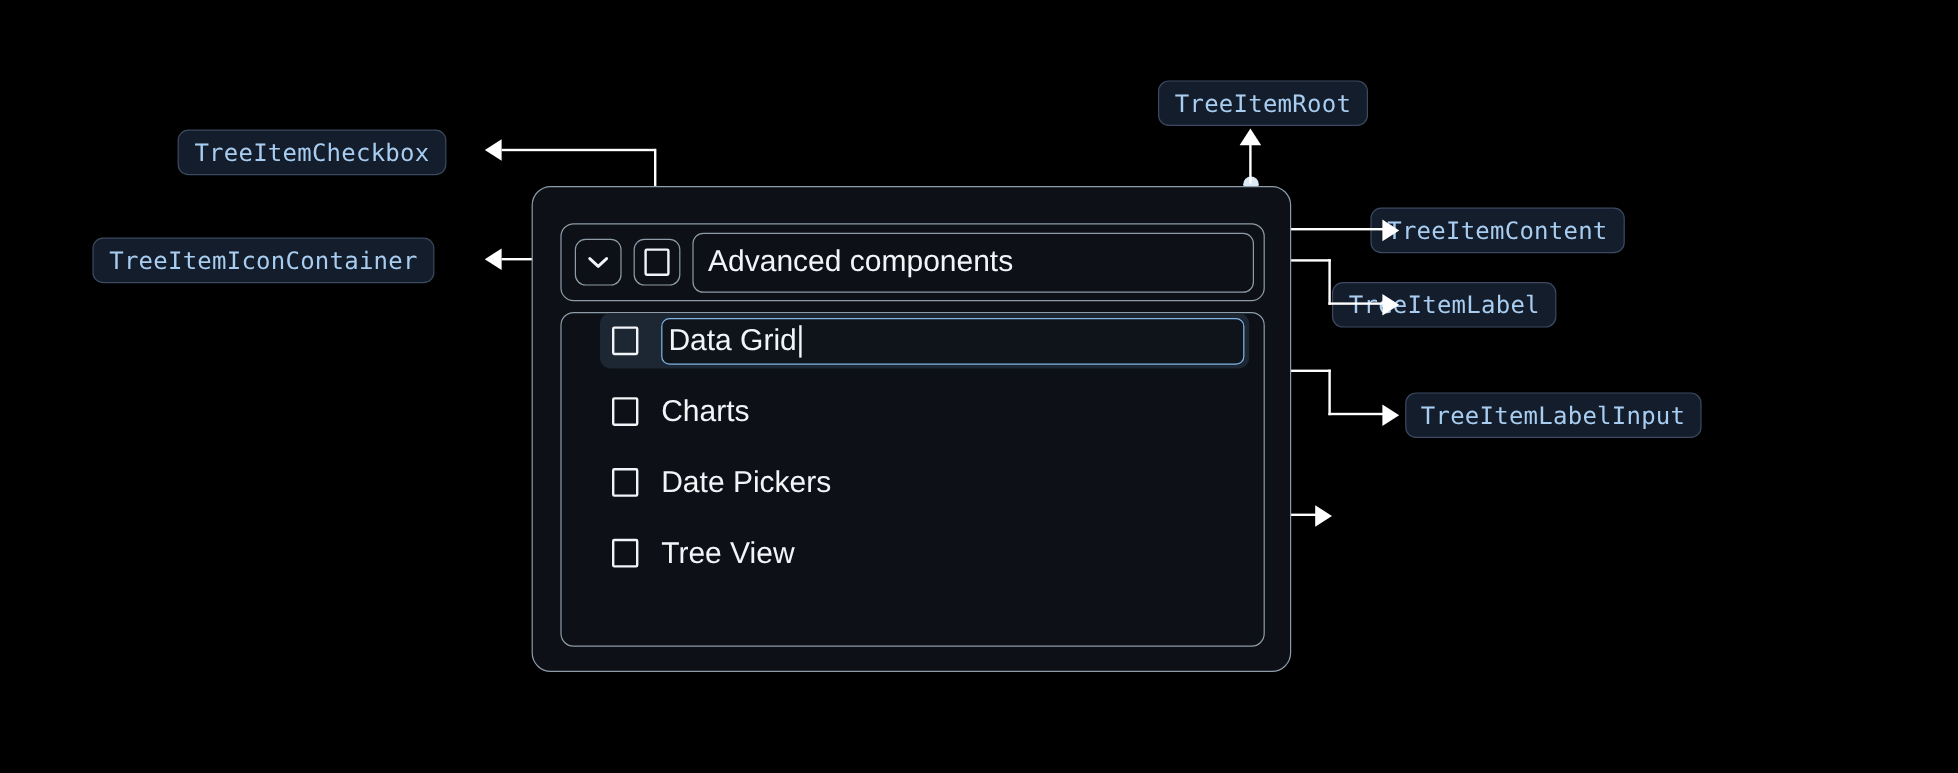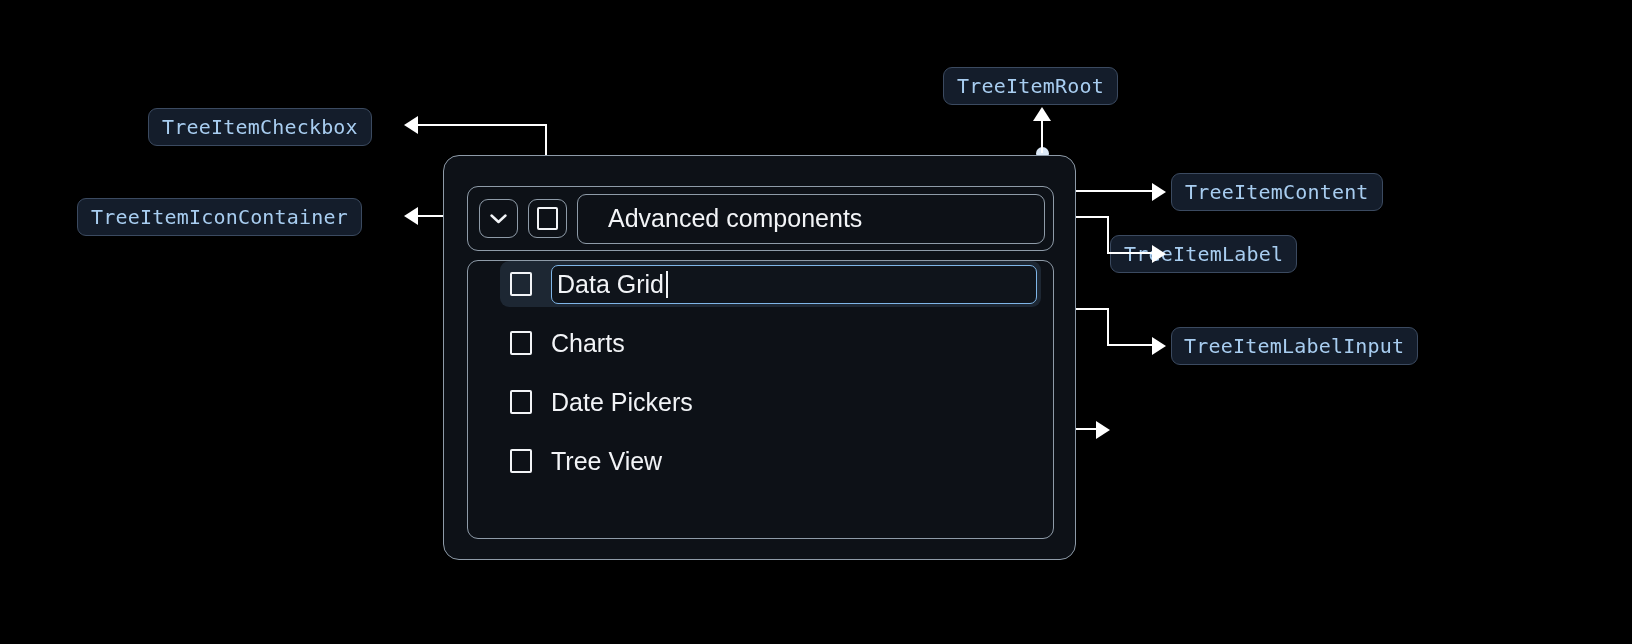--- a/index.html
+++ b/index.html
@@ -127,21 +127,21 @@
   }
   #tree-label {
     box-sizing: border-box;
     flex: 1 1 auto;
     height: 50px;
     margin-right: 8px;
     border: 1.5px solid #8e9ba8;
     border-radius: 9px;
     display: flex;
     align-items: center;
-    padding-left: 30px;
+    padding-left: 12px;
     color: #f2f4f7;
     font-size: 25px;
     background: transparent;
   }
 
   #tree-group {
     position: absolute;
     left: 23px;
     top: 104px;
     width: 587px;
@@ -202,23 +202,23 @@
 </style>
 </head>
 <body>
 
 <div id="stage">
 
   <div class="badge" style="left:148px; top:108px;">TreeItemCheckbox</div>
 
   <div class="badge" style="left:77px; top:198px;">TreeItemIconContainer</div>
 
-  <div class="badge" style="left:943px; top:67px;text-align:right;">TreeItemRoot</div>
-
-  <div class="badge" style="left:1171px; top:173px;">TreeItemContent</div>
+  <div class="badge" style="left:965px; top:67px;text-align:right;">TreeItemRoot</div>
+
+  <div class="badge" style="left:1142px; top:173px;">TreeItemContent</div>
 
   <div class="badge" style="left:1110px; top:235px;">TreeItemLabel</div>
 
   <div class="badge" style="left:1171px; top:327px;padding-left:12px;">TreeItemLabelInput</div>
 
 
   <div class="dot" style="left:539px; top:190px;"></div>
   <div class="ln v" style="left:545px; top:124px; height:72px;"></div>
   <div class="ln h" style="left:418px; top:124px; width:128px;"></div>
   <div class="arrow left" style="left:404px; top:116px;"></div>

